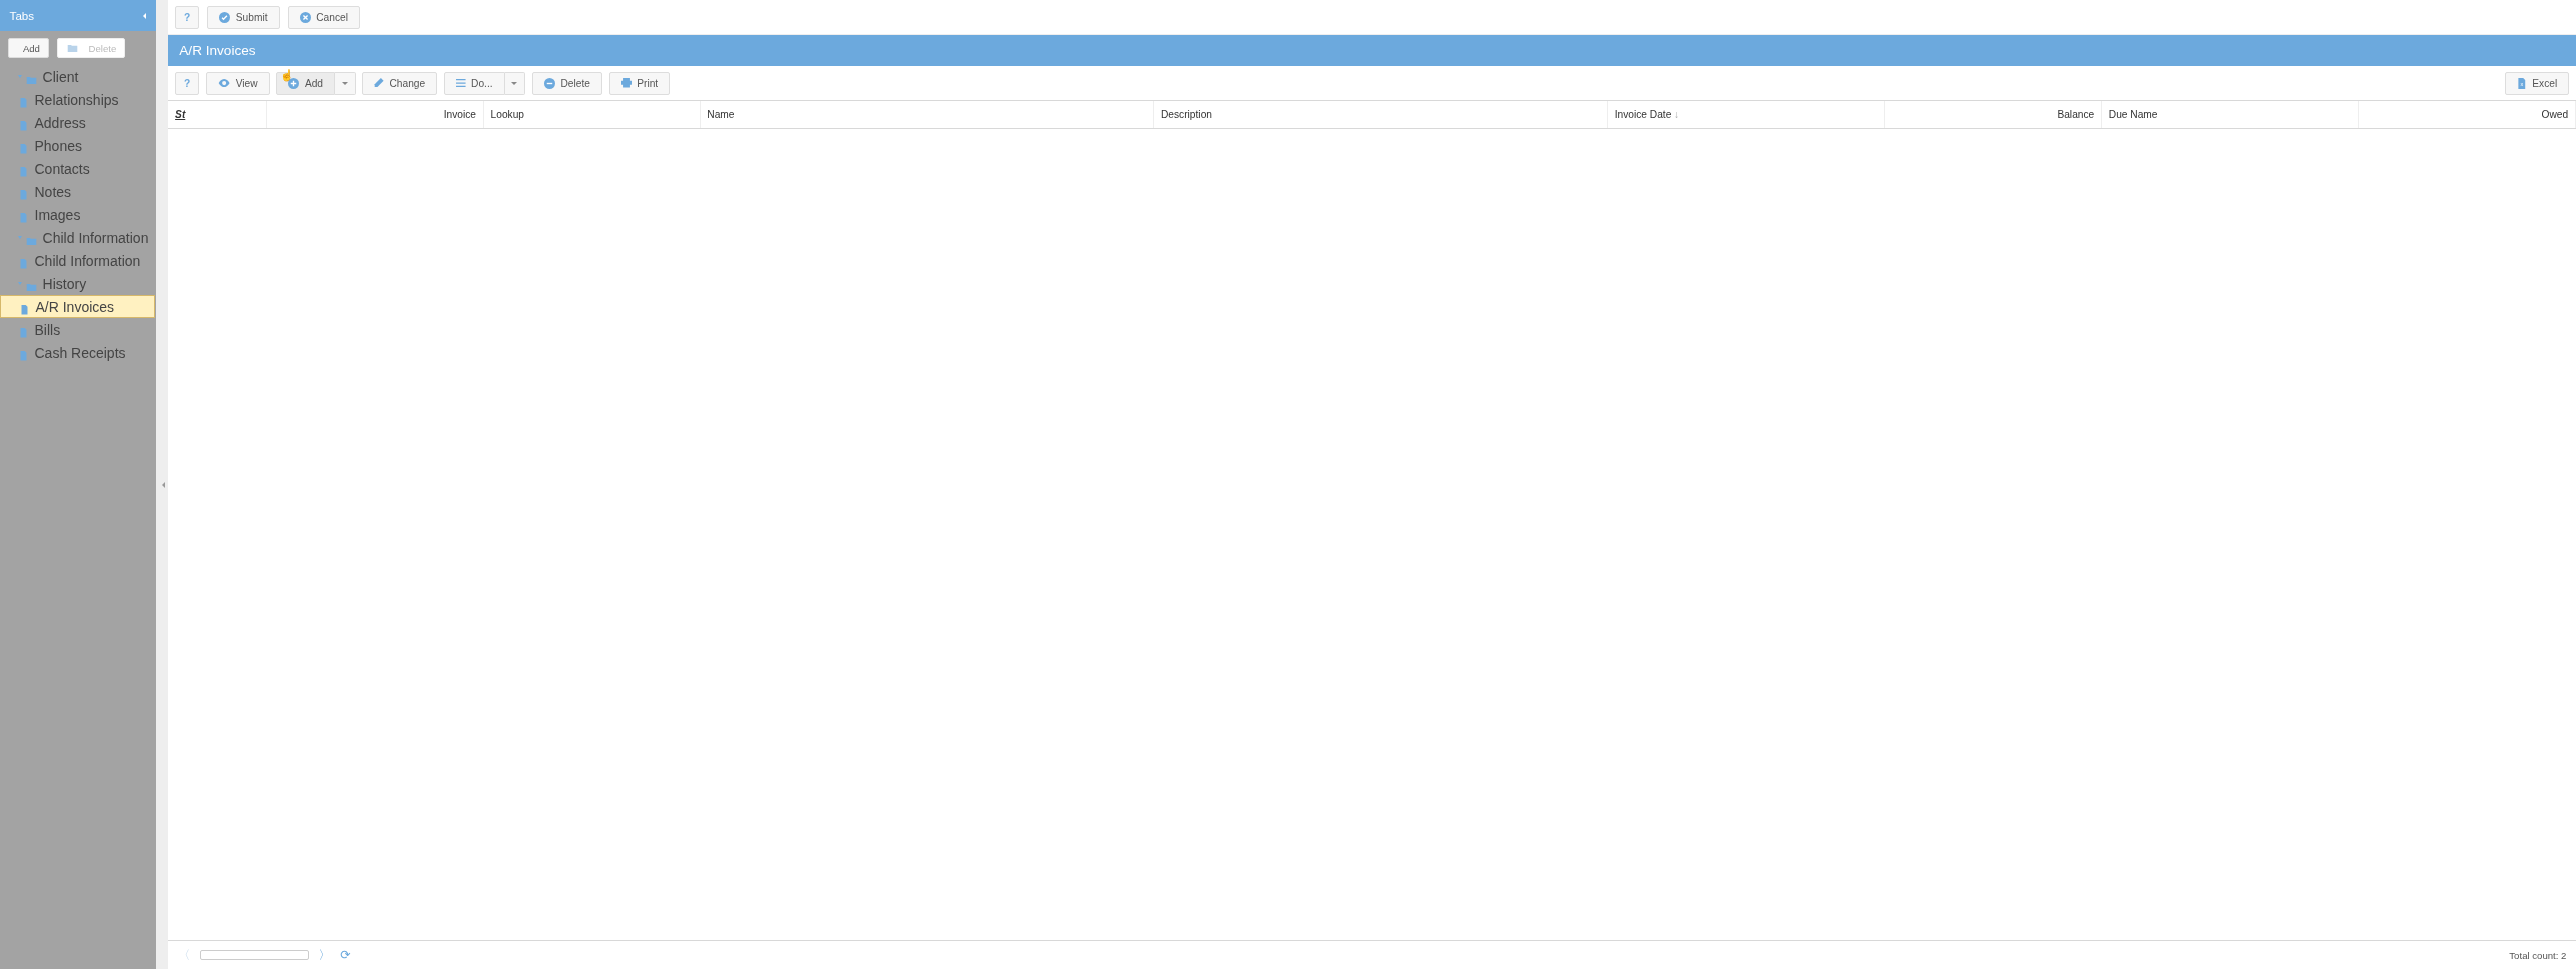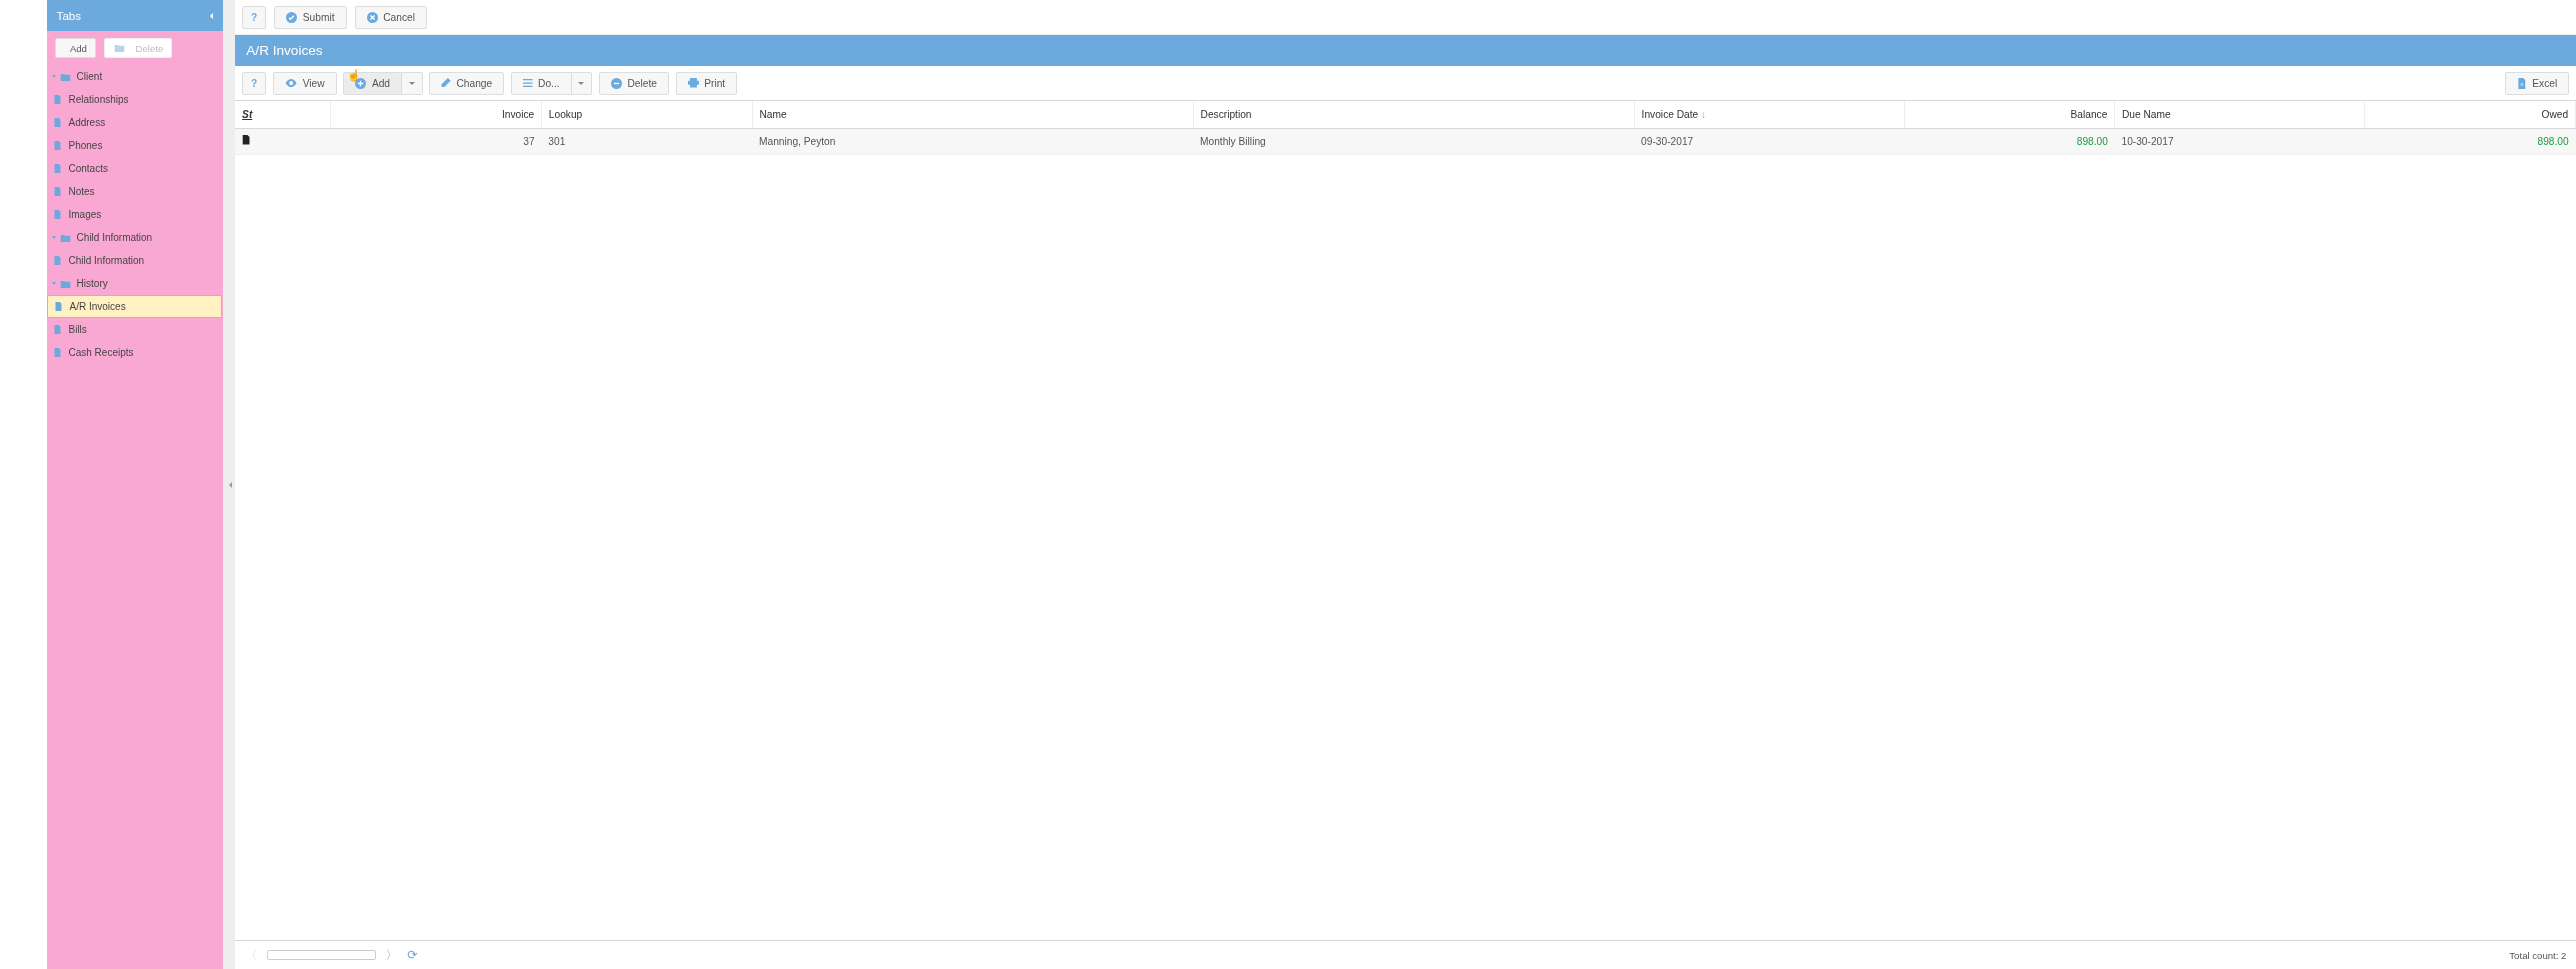--- a/index.html
+++ b/index.html
@@ -22,26 +22,25 @@
     font-family:Arial,Helvetica,sans-serif;
     font-size:9.6px;
     color:var(--text);
     background:#fff;
     display:flex;
     height:100vh;
     overflow:hidden;
   }
   
   .sidebar{
-    width:176px;
-    background:#f9a8d4;
+    width:156px;
+    background:#a3a3a3;
     display:flex;
     flex-direction:column;
     flex-shrink:0;
-    margin-left:47px;
   }
   .sidebar-header{
     background:var(--blue);
     color:#fff;
     font-size:11.6px;
     height:31px;
     display:flex;
     align-items:center;
     padding:0 9.6px;
     justify-content:space-between;
@@ -76,24 +75,24 @@
     overflow:auto;
     flex:1;
     padding-right:1.4px;
   }
   .tree ul{list-style:none;margin:0;padding:0;}
   .tree li{white-space:nowrap;}
   .tree .node{
     display:flex;
     align-items:center;
     height:23px;
-    padding-left:5px;
+    padding-left:18px;
     cursor:pointer;
     color:#444;
-    font-size:10px;
+    font-size:14px;
   }
   .tree .node.selected{
     background:var(--selected);
     border:0.7px solid #d6b86a;
   }
   .indent-0{padding-left:2.7px;}
   .indent-1{padding-left:18px;}
   .indent-2{padding-left:33px;}
   .indent-3{padding-left:48px;}
   .caret{
@@ -496,33 +495,20 @@
           <th style="width:75px;"><span>Lookup</span></th>
           <th style="width:157px;margin-top:8px;"><span>Name</span></th>
           <th style="width:157px;"><span>Description</span></th>
           <th style="width:96px;"><span>Invoice Date</span><span class="sort-arrow">↓</span></th>
           <th style="width:75px;text-align:right;"><span>Balance</span></th>
           <th style="width:89px;"><span>Due Name</span></th>
           <th style="width:75px;text-align:right;"><span>Owed</span></th>
         </tr>
       </thead>
       <tbody>
-        <tr class="alt">
-          <td><span class="doc-icon"><svg viewBox="0 0 12 14">
-                  <path d="M1 0h7l3 3v11H1z"></path>
-                </svg></span></td>
-          <td class="num">37</td>
-          <td>301</td>
-          <td>Manning, Peyton</td>
-          <td>Monthly Billing</td>
-          <td>09-30-2017</td>
-          <td class="num green">898.00</td>
-          <td>10-30-2017</td>
-          <td class="num green">898.00</td>
-        </tr>
       </tbody>
     </table>
   </div>
 
   <div class="footer">
     <div class="pager">
       <span class="chev dis">〈</span>
       <div class="hscroll"></div>
       <span class="chev">〉</span>
     </div>

